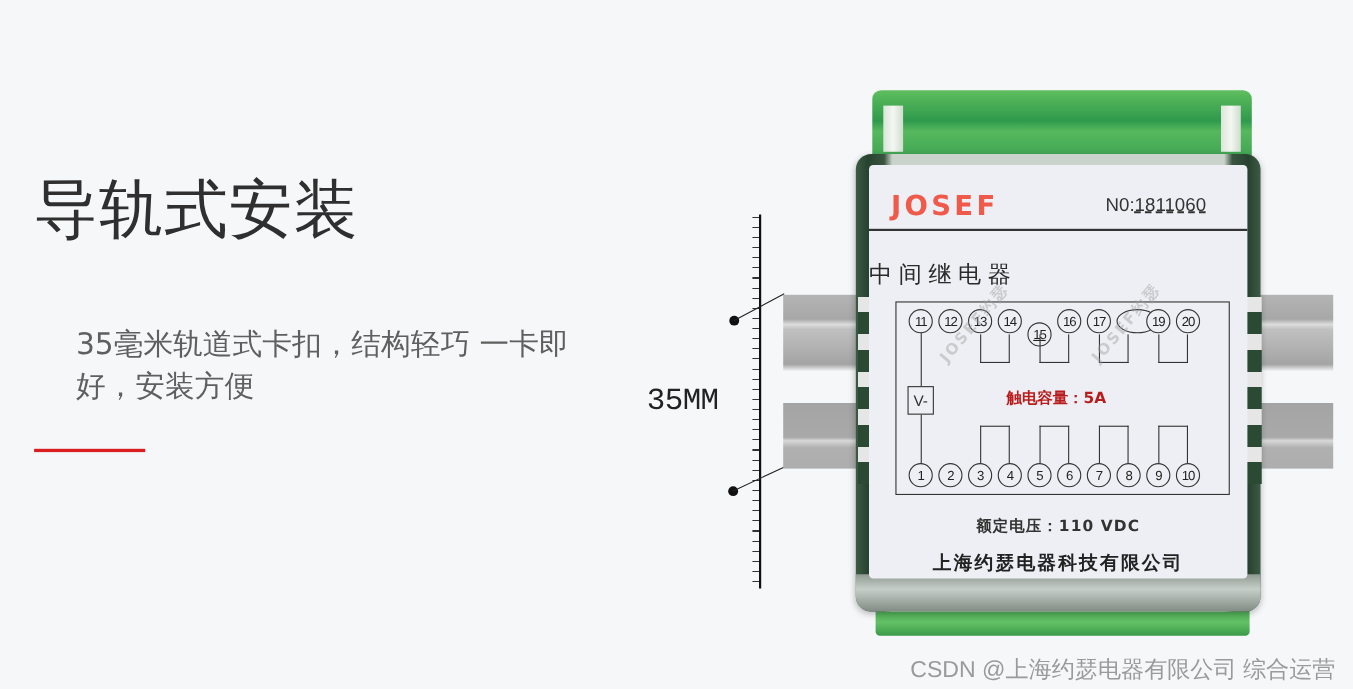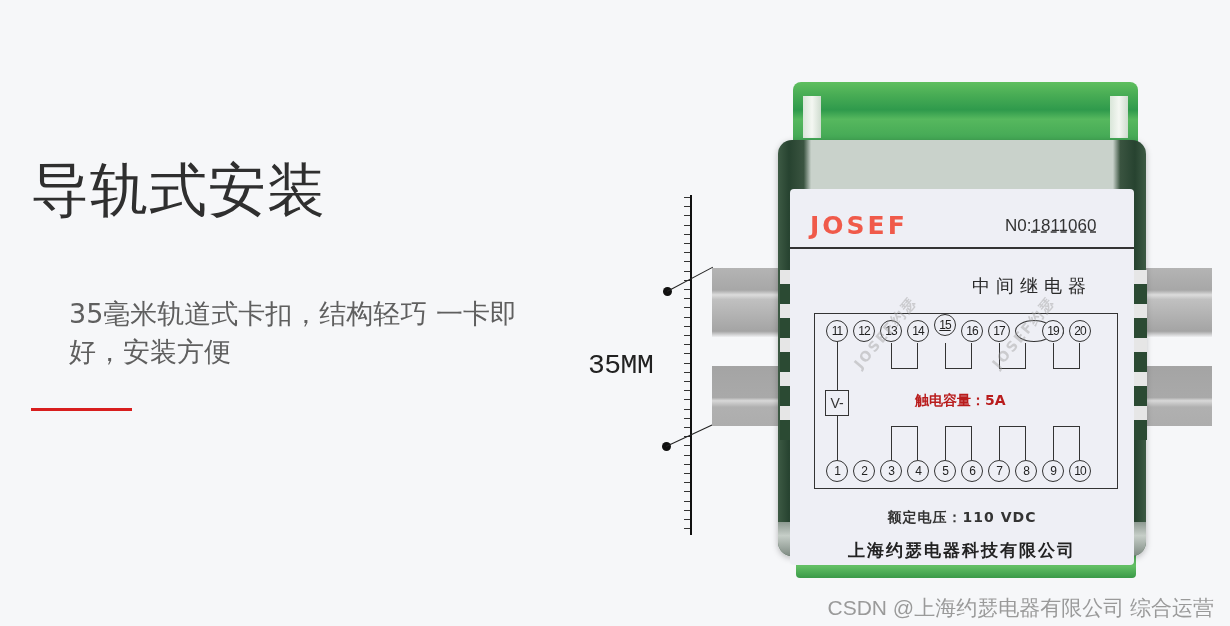--- a/index.html
+++ b/index.html
@@ -72,35 +72,35 @@
       border-radius: 0 0 14px 14px;
       background: linear-gradient(to bottom, #8e9a92, #c6cec8 40%, #7f8b83);
     }
     .teeth {
       position: absolute; left: 780px; top: 270px; width: 14px; height: 170px;
       background: repeating-linear-gradient(to bottom, #e6e6e6 0 14px, #2b4a33 14px 34px);
     }
     .teeth.right { left: 1133px; }
     .label {
       position: absolute; left: 790px; top: 150px; width: 344px; height: 376px;
-      background: #eeeff5; border-radius: 4px; margin-top: 39px;
+      background: #eeeff5; border-radius: 4px;
     }
     .brand {
       position: absolute; left: 20px; top: 22px; font-size: 25px; font-weight: 700;
       color: #f05a4a; letter-spacing: 3px; font-family: "DejaVu Sans", sans-serif;
     }
     .serial {
       position: absolute; left: 215px; top: 27px; font-size: 17px; color: #333;
       font-family: "Liberation Sans", sans-serif;
     }
     .serial .num { text-decoration: underline; text-decoration-style: dashed; }
     .label-hr { position: absolute; left: 0; top: 58px; width: 344px; height: 2px; background: #333; }
     .device-name {
-      position: absolute; left: 0; top: 85px; width: 302px; text-align: right;
-      font-size: 18px; letter-spacing: 6px; color: #2a2a2a;
+      position: absolute; left: 0; top: 85px; width: 302px; text-align: left;
+      font-size: 21px; letter-spacing: 6px; color: #2a2a2a;
     }
     .diagram {
       position: absolute; left: 24px; top: 124px; width: 304px; height: 176px;
       border: 1.5px solid #333;
     }
     .term {
       position: absolute; width: 22px; height: 22px; border: 1.3px solid #333; border-radius: 50%;
       font-size: 12px; line-height: 20px; text-align: center; color: #222;
       font-family: "Liberation Sans", sans-serif; letter-spacing: -1px;
       background: #eeeff5;
@@ -169,21 +169,21 @@
 
   <div class="diagram">
 
     <div class="wire" style="left:22px;top:24px;width:1.3px;height:132px;"></div>
     <div class="coil">V-</div>
 
     <div class="term" style="left:11px;top:6px;">11</div>
     <div class="term" style="left:38px;top:6px;">12</div>
     <div class="term" style="left:65px;top:6px;">13</div>
     <div class="term" style="left:92px;top:6px;">14</div>
-    <div class="term" style="left:119px;top:0;text-decoration:underline;">15</div>
+    <div class="term" style="left:119px;top:18px;text-decoration:underline;">15</div>
     <div class="term" style="left:146px;top:6px;">16</div>
     <div class="term" style="left:173px;top:6px;">17</div>
     <div class="term" style="left:200px;top:6px;padding-left:36px;">18</div>
     <div class="term" style="left:227px;top:6px;">19</div>
     <div class="term" style="left:254px;top:6px;">20</div>
 
     <div class="wire" style="left:76px;top:29px;width:27px;height:26px;border:1.3px solid #333;border-top:none;background:transparent;"></div>
     <div class="wire" style="left:130px;top:29px;width:27px;height:26px;border:1.3px solid #333;border-top:none;background:transparent;"></div>
     <div class="wire" style="left:184px;top:29px;width:27px;height:26px;border:1.3px solid #333;border-top:none;background:transparent;"></div>
     <div class="wire" style="left:238px;top:29px;width:27px;height:26px;border:1.3px solid #333;border-top:none;background:transparent;"></div>

